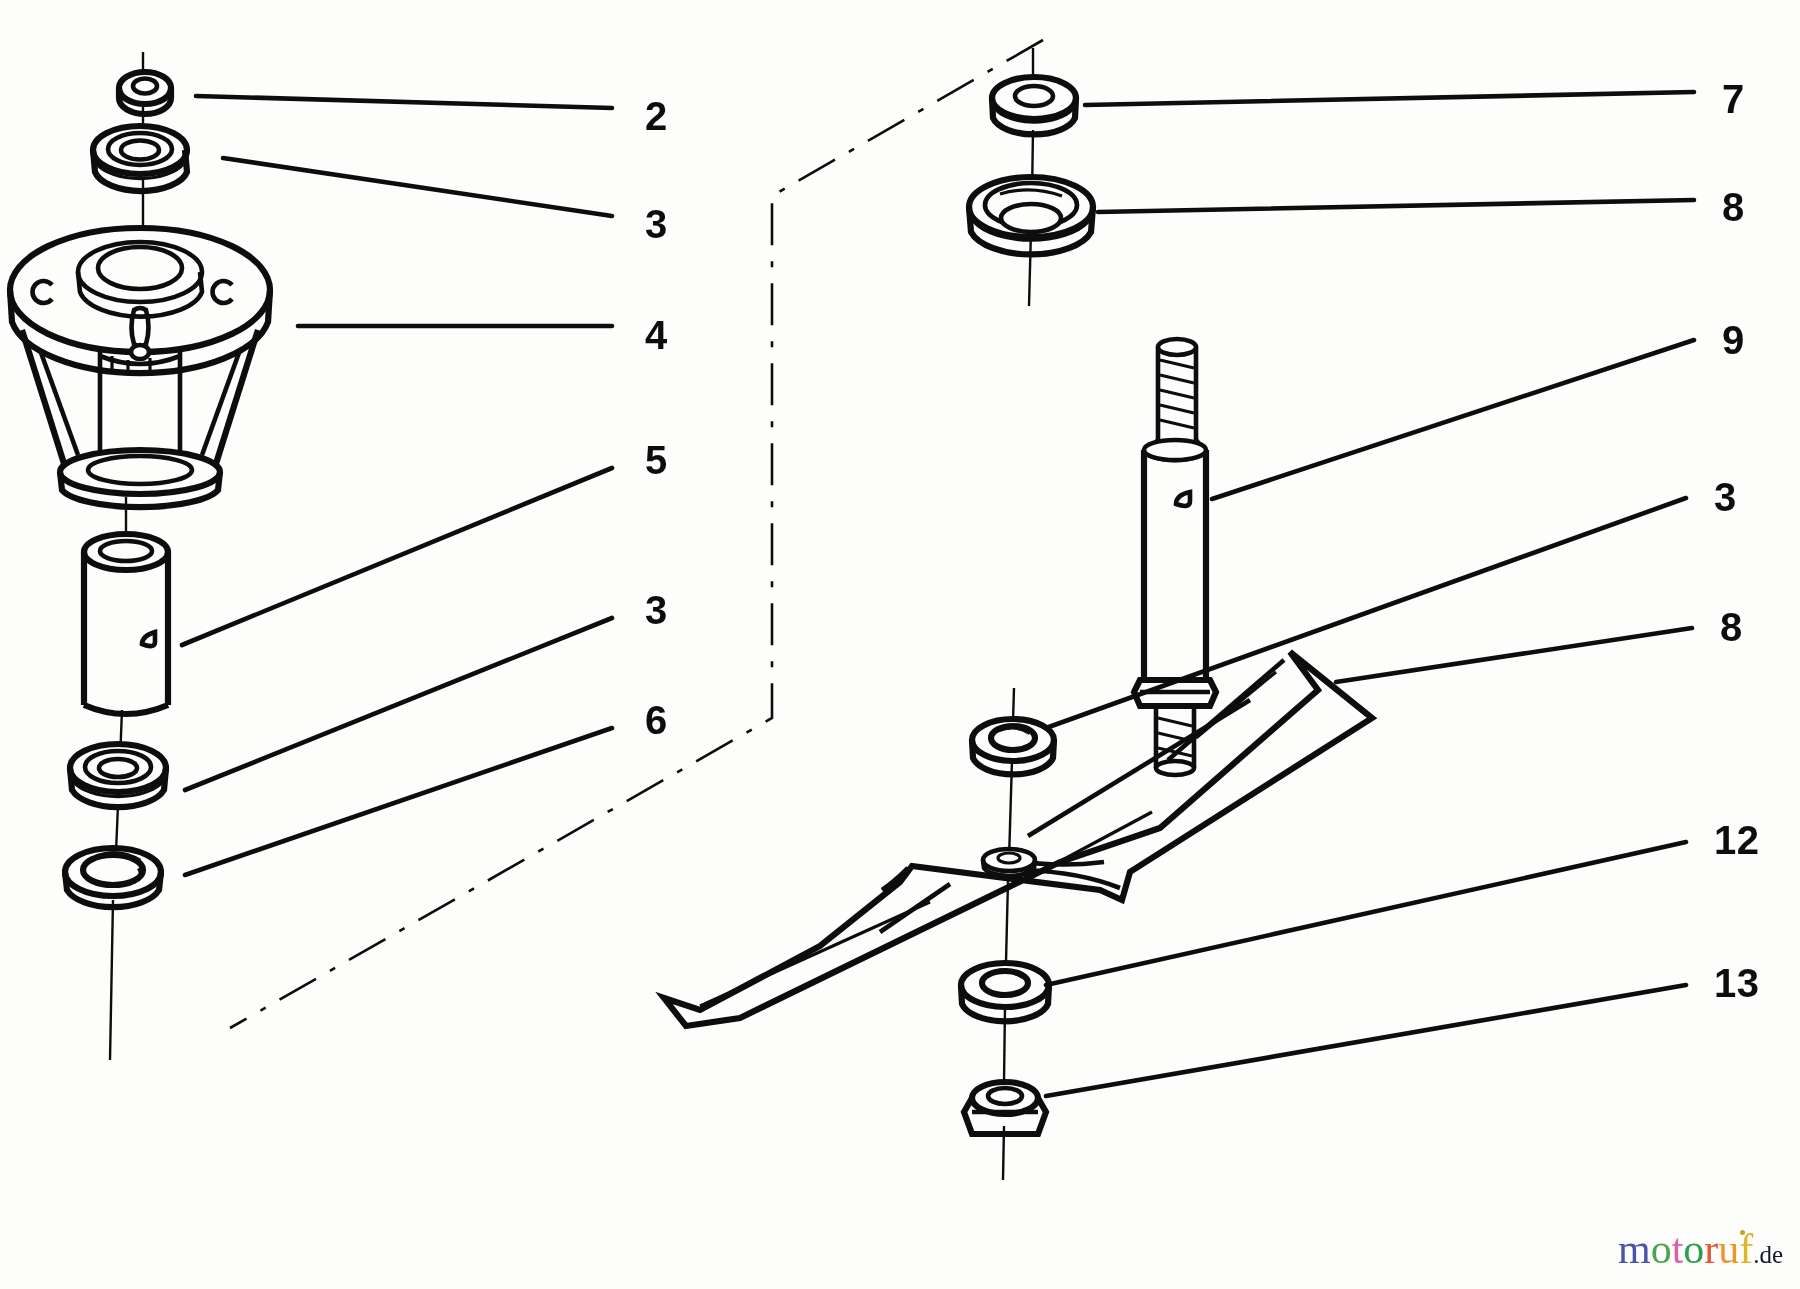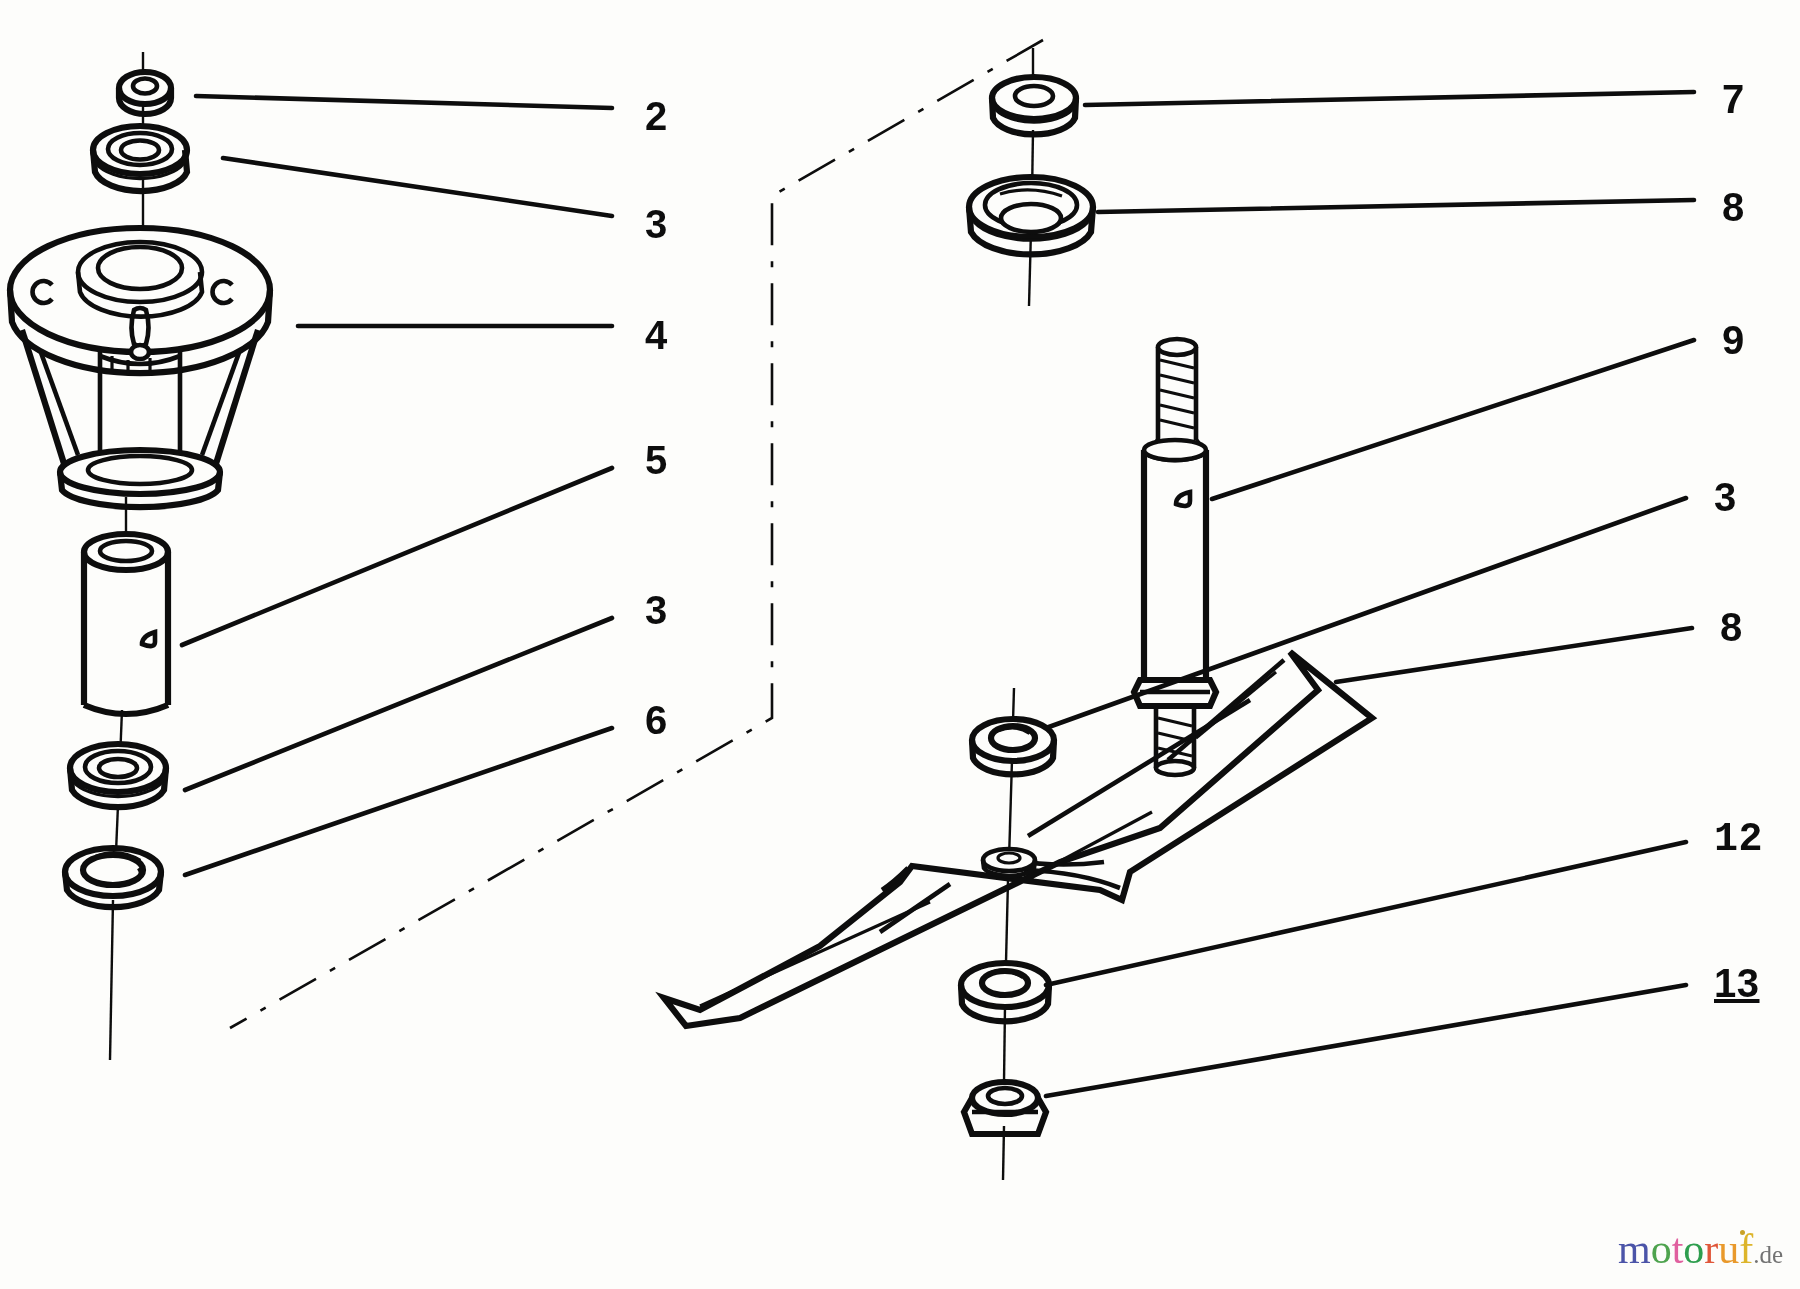--- a/index.html
+++ b/index.html
@@ -21,21 +21,21 @@
   #watermark{
     position:absolute;
     left:1618px; top:1228px;
     font-family:"Liberation Serif", serif;
     font-size:42px;
     line-height:1;
     white-space:nowrap;
     user-select:none;
   }
   #watermark span{font-weight:400;}
-  #watermark .suffix{font-size:25px;color:#737373;}
+  #watermark .suffix{font-size:25px;color:#0f172a;}
   #watermark .dot{
     position:absolute; right:38px; top:2px;
     width:5px;height:5px;border-radius:50%;
     background:#c9a227;
   }
 </style>
 </head>
 <body>
 
 <div id="stage">
@@ -288,21 +288,21 @@
       <div class="callout-num" style="left: 645px; top: 440px;">5</div>
       <div class="callout-num" style="left: 645px; top: 590px;">3</div>
       <div class="callout-num" style="left: 645px; top: 700px;">6</div>
     </div>
   <div id="labels-right">
       <div class="callout-num right-col" style="left: 1722px; top: 79px;">7</div>
       <div class="callout-num right-col" style="left: 1722px; top: 187px;">8</div>
       <div class="callout-num right-col" style="left: 1722px; top: 320px;">9</div>
       <div class="callout-num right-col" style="left: 1714px; top: 477px;">3</div>
       <div class="callout-num right-col" style="left: 1720px; top: 607px;">8</div>
-      <div class="callout-num right-col" style="left: 1714px; top: 820px; font-family: Liberation Mono, monospace;">12</div>
-      <div class="callout-num right-col" style="left: 1714px; top: 963px; text-decoration: underline;">13</div>
+      <div class="callout-num right-col" style="left: 1714px; top: 820px;">12</div>
+      <div class="callout-num right-col" style="left: 1714px; top: 963px;">13</div>
     </div>
 
   <div id="watermark">
     <span class="dot"></span>
   <span style="color: rgb(75, 84, 168);">m</span><span style="color: rgb(78, 163, 78);">o</span><span style="color: rgb(224, 96, 159);">t</span><span style="color: rgb(46, 158, 78);">o</span><span style="color: rgb(224, 87, 58);">r</span><span style="color: rgb(233, 153, 43);">u</span><span style="color: rgb(221, 181, 43);">f</span><span class="suffix">.de</span></div>
 
 </div>
 
 </body></html>

